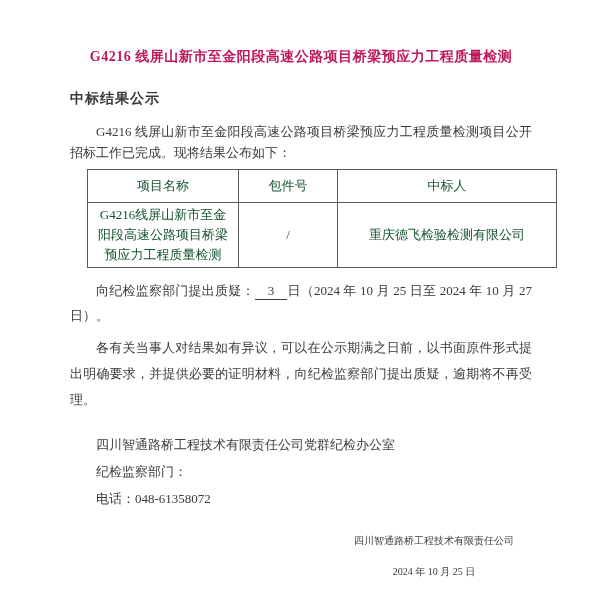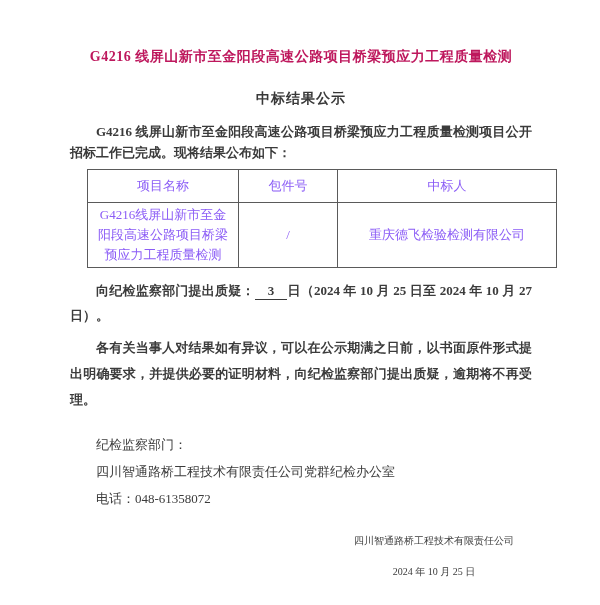--- a/index.html
+++ b/index.html
@@ -24,40 +24,40 @@
     font-size: 14px;
     font-weight: bold;
     text-align: center;
     line-height: 17px;
     letter-spacing: 0.5px;
     color: #be185d;
   }
   .subtitle {
     font-size: 14px;
     font-weight: bold;
-    text-align: center;
+    text-align: left;
     margin-top: 25px;
     letter-spacing: 1px;
     color: #383838;
   }
   .para {
     font-size: 13px;
     line-height: 21px;
     text-align: justify;
     margin: 0;
   }
-  .indent { text-indent: 2em; font-weight: bold; }
+  .indent { text-indent: 2em; }
   .intro { margin-top: 13px; }
   .result-table {
     border-collapse: collapse;
     table-layout: fixed;
     width: 430px;
     margin: 6px 0 0 17px;
     font-size: 13px;
-    color: #8b5cf6;
+    color: #14532d;
   }
   .result-table th, .result-table td {
     border: 1px solid #5a5a5a;
     text-align: center;
     vertical-align: middle;
     font-weight: normal;
     padding: 2px 6px;
     line-height: 20px;
   }
   .result-table .col-project { width: 138px; }
@@ -127,22 +127,22 @@
         <td>重庆德飞检验检测有限公司</td>
       </tr>
     </tbody>
   </table>
 
   <p class="para indent period"><span>向纪检监察部门提出质疑：</span><span class="underlined">3</span><span>日（2024 年 10 月 25 日至 2024 年 10 月 27 日）。</span></p>
 
   <p class="para indent objection">各有关当事人对结果如有异议，可以在公示期满之日前，以书面原件形式提出明确要求，并提供必要的证明材料，向纪检监察部门提出质疑，逾期将不再受理。</p>
 
   <div class="contact">
+    <p>四川智通路桥工程技术有限责任公司党群纪检办公室</p>
     <p>纪检监察部门：</p>
-    <p>四川智通路桥工程技术有限责任公司党群纪检办公室</p>
     <p>电话：048-61358072</p>
   </div>
 
   <div class="signature">
     <p>四川智通路桥工程技术有限责任公司</p>
     <p>2024 年 10 月 25 日</p>
   </div>
 
 </div>
 

